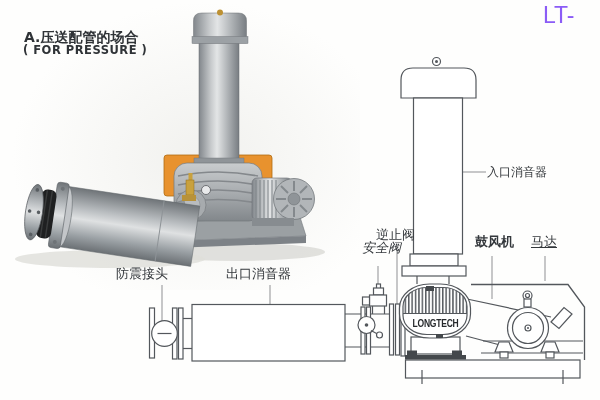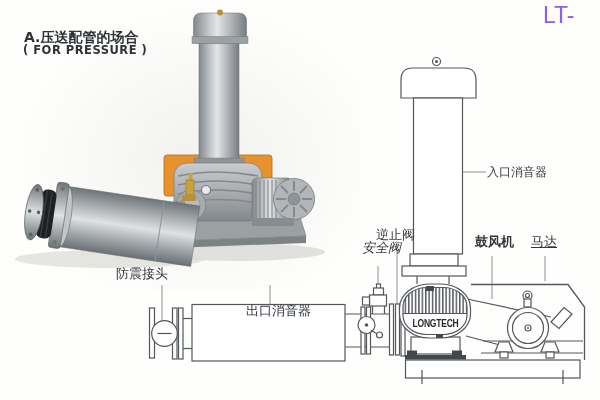--- a/index.html
+++ b/index.html
@@ -10,21 +10,21 @@
   .label{position:absolute;font-size:13px;color:#33373b;white-space:nowrap;line-height:1.1;}
   .heading{position:absolute;left:24px;top:29px;font-size:14px;font-weight:bold;color:#2f3337;white-space:nowrap;}
   .heading-en{position:absolute;left:23px;top:43px;font-size:11.5px;font-weight:bold;color:#2f3337;letter-spacing:.5px;white-space:nowrap;}
   .model{position:absolute;left:543px;top:2px;font-size:23px;color:#8b5cf6;font-family:"Liberation Sans",sans-serif;white-space:nowrap;}
   .lbl-inlet{left:487px;top:166px;font-size:12px;}
   .lbl-check{left:376px;top:228px;}
   .lbl-safety{left:362px;top:241px;font-style:italic;}
   .lbl-blower{left:475px;top:235px;font-weight:bold;}
   .lbl-motor{left:531px;top:235px;text-decoration:underline;}
   .lbl-joint{left:116px;top:267px;}
-  .lbl-outlet{left:246px;top:267px;margin-top:37px;}
+  .lbl-outlet{left:226px;top:267px;}
 </style>
 </head>
 <body>
 
 <div id="stage">
   <div class="photo-wash"></div>
 
   <svg width="600" height="400" viewBox="0 0 600 400">
     <defs>
       <linearGradient id="gradVert" x1="0" y1="0" x2="1" y2="0">

